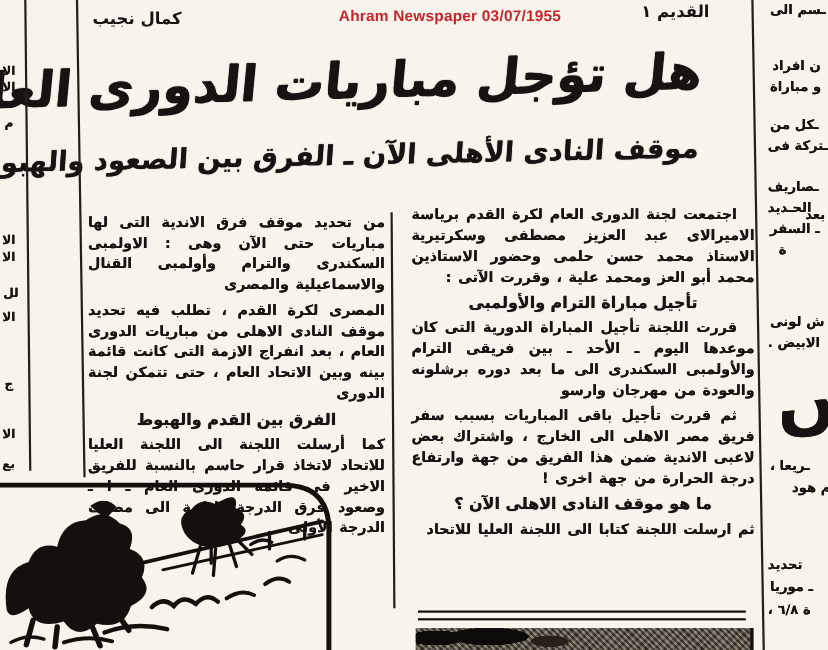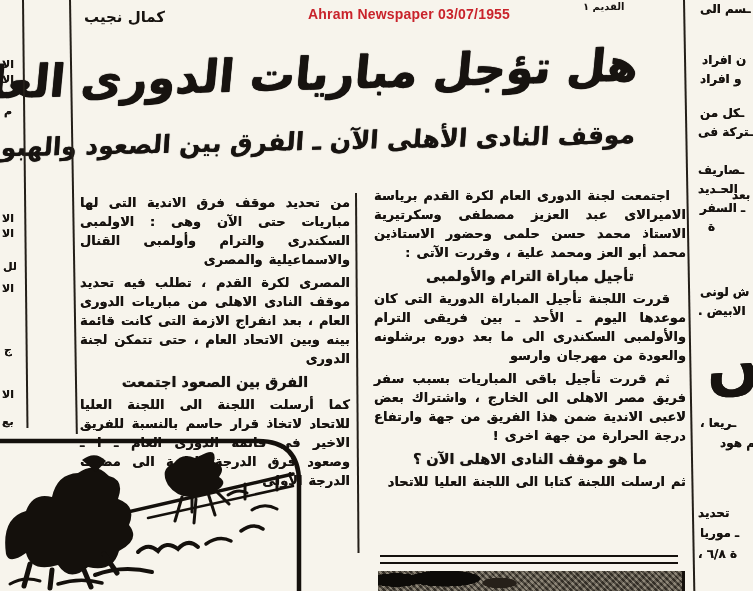--- a/index.html
+++ b/index.html
@@ -10,21 +10,21 @@
     font-family:"DejaVu Sans","Liberation Sans",sans-serif;
   }
   .abs{position:absolute;}
   .ar{direction:rtl;unicode-bidi:embed;}
   .rule-v{position:absolute;width:2px;background:#241f19;}
   .red-title{
     font-family:Liberation Sans, sans-serif;
     font-weight:bold;font-size:14px;letter-spacing:.2px;
   }
   .byline{font-weight:bold;font-size:15px;}
-  .frag-top{font-weight:bold;font-size:10px;}
+  .frag-top{font-weight:bold;font-size:15px;}
   .headline{
     font-size:45px;font-weight:900;line-height:1.0;white-space:nowrap;
     transform:rotate(-1.6deg) skewX(-7deg);transform-origin:right center;
     text-shadow:0 0 1px #171310, .5px .5px 0 #171310;
   }
   .subheadline{
     font-size:25px;font-weight:900;white-space:nowrap;
     transform:rotate(-1.2deg) skewX(-5deg);transform-origin:right center;
     text-shadow:0 0 .8px #171310;
   }
@@ -90,21 +90,21 @@
     <div class="subhead">تأجيل مباراة الترام والأولمبى</div>
     <p class="body-text indent">قررت اللجنة تأجيل المباراة الدورية التى كان موعدها اليوم ـ الأحد ـ بين فريقى الترام والأولمبى السكندرى الى ما بعد دوره برشلونه والعودة من مهرجان وارسو</p>
     <p class="body-text indent">ثم قررت تأجيل باقى المباريات بسبب سفر فريق مصر الاهلى الى الخارج ، واشتراك بعض لاعبى الاندية ضمن هذا الفريق من جهة وارتفاع درجة الحرارة من جهة اخرى !</p>
     <div class="subhead">ما هو موقف النادى الاهلى الآن ؟</div>
     <p class="body-text">ثم ارسلت اللجنة كتابا الى اللجنة العليا للاتحاد</p>
   </div>
 
   <div class="col ar" style="left:80px;top:186px;width:270px;">
     <p class="body-text" style="margin-top:7px;">من تحديد موقف فرق الاندية التى لها مباريات حتى الآن وهى : الاولمبى السكندرى والترام وأولمبى القنال والاسماعيلية والمصرى</p>
     <p class="body-text">المصرى لكرة القدم ، تطلب فيه تحديد موقف النادى الاهلى من مباريات الدورى العام ، بعد انفراج الازمة التى كانت قائمة بينه وبين الاتحاد العام ، حتى تتمكن لجنة الدورى</p>
-    <div class="subhead">الفرق بين الصعود اجتمعت</div>
+    <div class="subhead">الفرق بين القدم والهبوط</div>
     <p class="body-text">كما أرسلت اللجنة الى اللجنة العليا للاتحاد لاتخاذ قرار حاسم بالنسبة للفريق الاخير فى قائمة الدورى العام ـ ا ـ وصعود فرق الدرجة الثانية الى مصاف الدرجة الأولى</p>
   </div>
 
   <div class="double-rule" style="left:380px;top:555px;width:298px;"></div>
   <div class="halftone" style="left:378px;top:571px;width:304px;height:20px;"></div>
 
   <div class="abs" style="left:0;top:432px;width:313px;height:159px;" role="img" aria-label="ink sketch of horses and riders jumping a fence rail">
     <svg width="313" height="159" viewBox="0 0 313 159">
       <g stroke="#14100c" fill="none" stroke-linecap="round">
 
@@ -145,21 +145,21 @@
   <div class="margin-frag margin-frag-left ar" style="left:2px;top:212px;">الا</div>
   <div class="margin-frag margin-frag-left ar" style="left:2px;top:227px;">الا</div>
   <div class="margin-frag margin-frag-left ar" style="left:3px;top:260px;">لل</div>
   <div class="margin-frag margin-frag-left ar" style="left:2px;top:282px;">الا</div>
   <div class="margin-frag margin-frag-left ar" style="left:4px;top:343px;">ج</div>
   <div class="margin-frag margin-frag-left ar" style="left:2px;top:388px;">الا</div>
   <div class="margin-frag margin-frag-left ar" style="left:2px;top:415px;">بع</div>
 
   <div class="margin-frag ar" style="left:700px;top:2px;">ـسم الى</div>
   <div class="margin-frag ar" style="left:702px;top:53px;">ن افراد</div>
-  <div class="margin-frag ar" style="left:700px;top:72px;">و افراد</div>
+  <div class="margin-frag ar" style="left:700px;top:72px;">و مباراة</div>
   <div class="margin-frag ar" style="left:700px;top:106px;">ـكل من</div>
   <div class="margin-frag ar" style="left:698px;top:125px;">ـتركة فى</div>
   <div class="margin-frag ar" style="left:732px;top:144px;margin-top:44px;">ـصر بعد</div>
   <div class="margin-frag ar" style="left:698px;top:163px;">ـصاريف</div>
   <div class="margin-frag ar" style="left:698px;top:182px;">الحـديد</div>
   <div class="margin-frag ar" style="left:700px;top:201px;">ـ السفر</div>
   <div class="margin-frag ar" style="left:708px;top:220px;">ة</div>
   <div class="margin-frag ar" style="left:700px;top:285px;">ش لونى</div>
   <div class="margin-frag ar" style="left:698px;top:304px;">الابيض .</div>
   <div class="margin-frag ar big-glyph" style="left:706px;top:335px;">ں</div>

